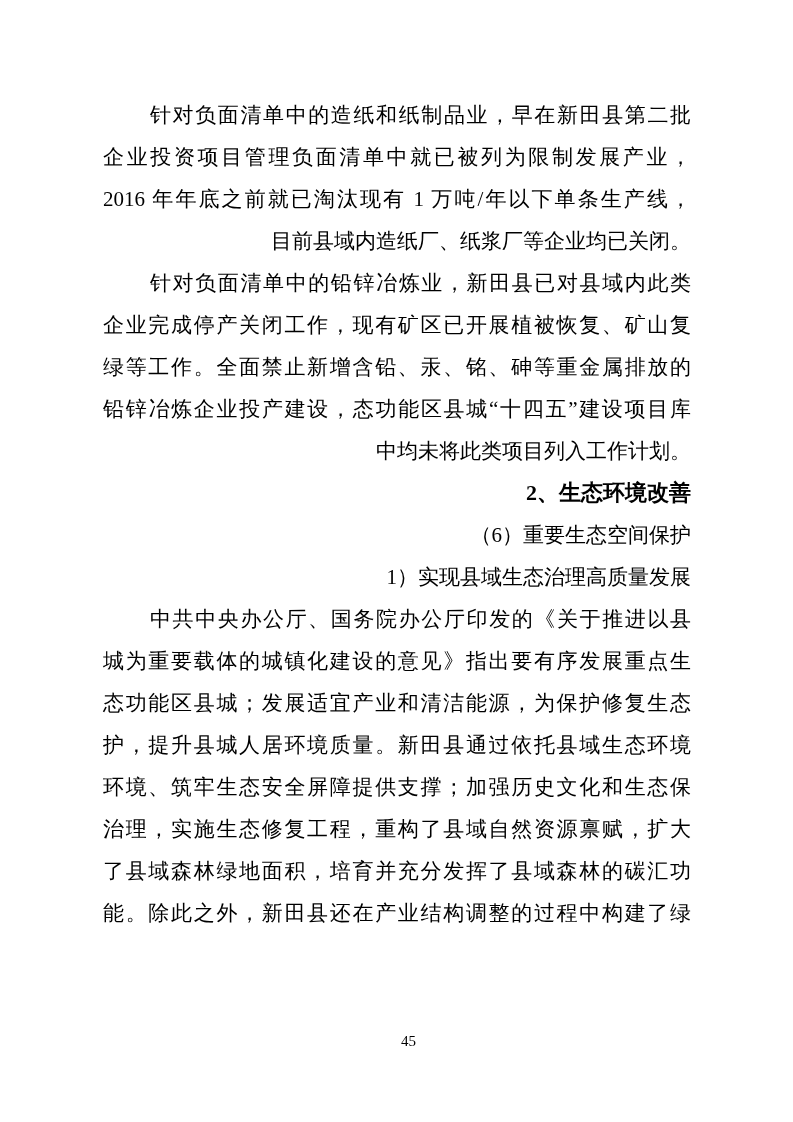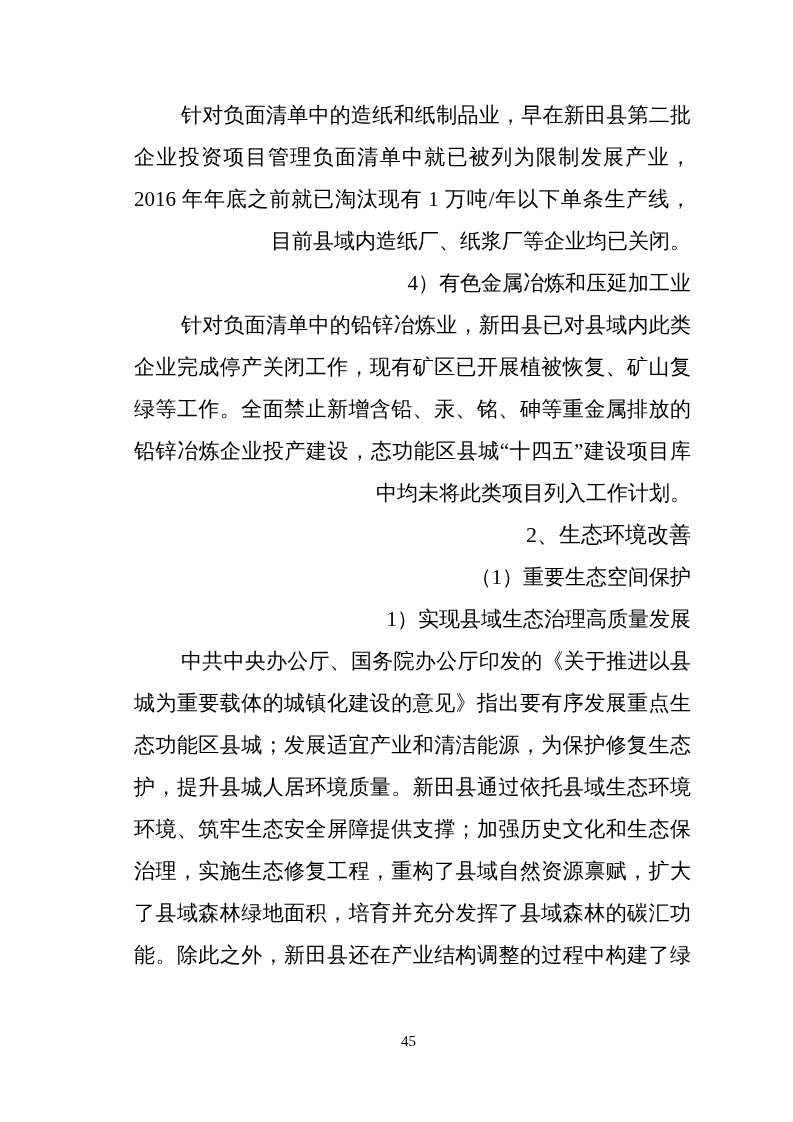--- a/index.html
+++ b/index.html
@@ -25,27 +25,26 @@
   .line {
     font-size: 21px;
     line-height: 42px;
     height: 42px;
     text-align: right;
     color: #000000;
   }
   .line.just {
     text-align: justify;
     text-align-last: justify;
-    margin-left: 31px;
   }
   .line.indent {
     text-indent: 47px;
   }
   .heading .line {
-    font-weight: normal;
+    font-weight: bold;
     font-size: 22px;
   }
   .footer {
     position: absolute;
     top: 1031px;
     left: 0;
     width: 793px;
     text-align: center;
     font-size: 15px;
     line-height: 20px;
@@ -58,34 +57,31 @@
 
 <div class="page">
   <div class="content">
       <div class="block paragraph">
         <div class="line just indent">针对负面清单中的造纸和纸制品业，早在新田县第二批</div>
         <div class="line just">企业投资项目管理负面清单中就已被列为限制发展产业，</div>
         <div class="line just">2016 年年底之前就已淘汰现有 1 万吨/年以下单条生产线，</div>
         <div class="line">目前县域内造纸厂、纸浆厂等企业均已关闭。</div>
       </div>
       <div class="block paragraph">
-        <div class="line indent">4）有色金属冶炼和压延加工业</div>
-      </div>
-      <div class="block paragraph">
         <div class="line just indent">针对负面清单中的铅锌冶炼业，新田县已对县域内此类</div>
         <div class="line just">企业完成停产关闭工作，现有矿区已开展植被恢复、矿山复</div>
         <div class="line just">绿等工作。全面禁止新增含铅、汞、铭、砷等重金属排放的</div>
         <div class="line just">铅锌冶炼企业投产建设，态功能区县城“十四五”建设项目库</div>
         <div class="line">中均未将此类项目列入工作计划。</div>
       </div>
       <div class="block heading">
         <div class="line indent">2、生态环境改善</div>
       </div>
       <div class="block paragraph">
-        <div class="line indent">（1）重要生态空间保护</div>
+        <div class="line indent">（6）重要生态空间保护</div>
       </div>
       <div class="block paragraph">
         <div class="line indent">1）实现县域生态治理高质量发展</div>
       </div>
       <div class="block paragraph">
         <div class="line just indent">中共中央办公厅、国务院办公厅印发的《关于推进以县</div>
         <div class="line just">城为重要载体的城镇化建设的意见》指出要有序发展重点生</div>
         <div class="line just">态功能区县城；发展适宜产业和清洁能源，为保护修复生态</div>
         <div class="line just">护，提升县城人居环境质量。新田县通过依托县域生态环境</div>
         <div class="line just">环境、筑牢生态安全屏障提供支撑；加强历史文化和生态保</div>

